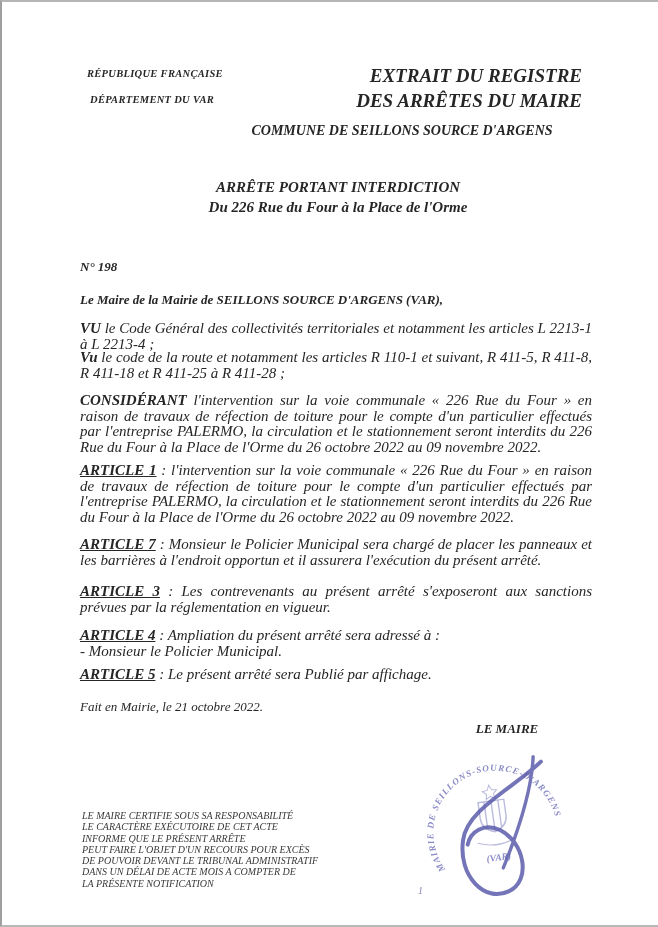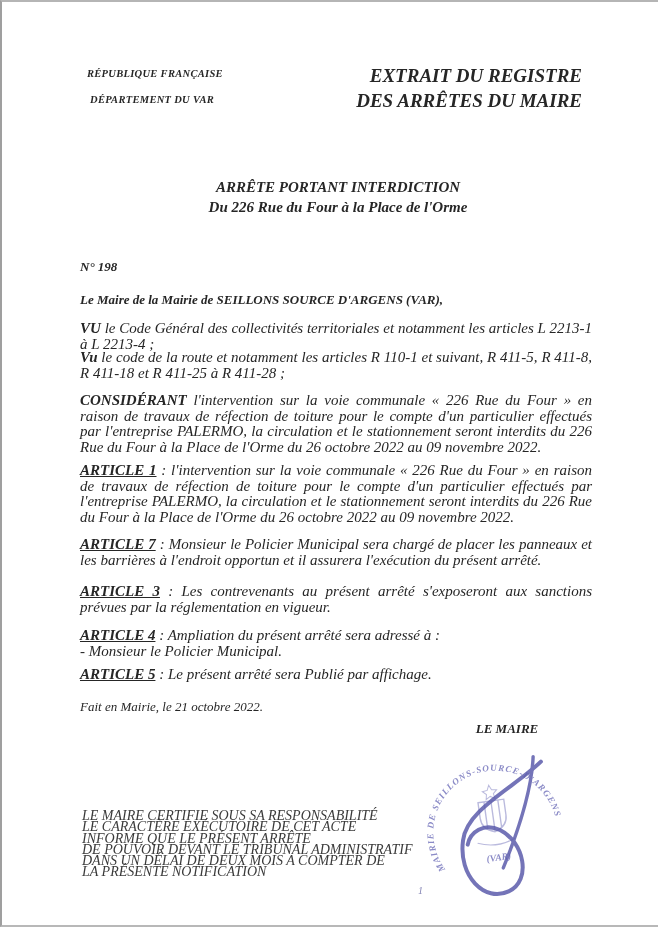--- a/index.html
+++ b/index.html
@@ -12,36 +12,37 @@
   .abs{position:absolute;}
   .b{font-weight:bold;}
   .u{text-decoration:underline;}
   .small-hdr{font-size:10.5px;font-weight:bold;letter-spacing:.3px;white-space:nowrap;}
   .big-hdr{font-size:19px;font-weight:bold;line-height:25px;text-align:right;}
   .commune{font-size:14px;font-weight:bold;text-align:center;white-space:nowrap;}
   .title{font-size:15px;font-weight:bold;line-height:20px;text-align:center;}
   .para{font-size:15px;line-height:15.6px;text-align:justify;width:512px;}
   .line{font-size:13px;white-space:nowrap;}
   .sig{font-size:13px;font-weight:bold;line-height:16px;text-align:center;}
-  .foot{font-size:14px;line-height:11.3px;color:#3a3a3a;white-space:nowrap;}
+  .foot{font-size:10px;line-height:11.3px;color:#3a3a3a;white-space:nowrap;}
   .pagenum{font-size:10px;color:#8585b5;}
   .stampwrap{transform:rotate(-8deg);opacity:.88;}
 </style>
 </head>
 <body>
 
 <div class="page">
 
   <div class="abs small-hdr" style="left:85px;top:66px;">RÉPUBLIQUE FRANÇAISE</div>
   <div class="abs small-hdr" style="left:88px;top:92px;">DÉPARTEMENT DU VAR</div>
 
   <div class="abs big-hdr" style="left:235px;top:61px;width:345px;">
     <div>EXTRAIT DU REGISTRE</div>
     <div>DES ARRÊTES DU MAIRE</div>
   </div>
+  <div class="abs commune" style="left:229px;top:121px;width:342px;">COMMUNE DE SEILLONS SOURCE D'ARGENS</div>
 
   <div class="abs title" style="left:36px;top:175px;width:600px;">
     <div>ARRÊTE PORTANT INTERDICTION</div>
     <div>Du 226 Rue du Four à la Place de l'Orme</div>
   </div>
 
   <div class="abs line b" style="left:78px;top:257px;">N° 198</div>
   <div class="abs line b" style="left:78px;top:290px;">Le Maire de la Mairie de SEILLONS SOURCE D'ARGENS (VAR),</div>
 
   <div class="abs para" style="left:78px;top:319px;">
@@ -108,20 +109,21 @@
         <path d="M 150 18 C 120 40, 70 55, 62 85 C 52 120, 75 150, 100 142 C 125 134, 122 95, 100 80 C 85 70, 70 78, 66 90"></path>
         <path d="M 143 12 C 138 40, 120 80, 98 118" stroke-width="3.4"></path>
       </g>
     </svg>
   </div>
 
   <div class="abs foot" style="left:80px;top:808px;">
     <div>LE MAIRE CERTIFIE SOUS SA RESPONSABILITÉ</div>
     <div>LE CARACTÈRE EXÉCUTOIRE DE CET ACTE</div>
     <div>INFORME QUE LE PRÉSENT ARRÊTE</div>
+    <div>PEUT FAIRE L'OBJET D'UN RECOURS POUR EXCÈS</div>
     <div>DE POUVOIR DEVANT LE TRIBUNAL ADMINISTRATIF</div>
-    <div>DANS UN DÉLAI DE DEUX MOIS A COMPTER DE</div>
+    <div>DANS UN DÉLAI DE ACTE MOIS A COMPTER DE</div>
     <div>LA PRÉSENTE NOTIFICATION</div>
   </div>
 
   <div class="abs pagenum" style="left:416px;top:883px;">1</div>
 
 </div>
 
 </body></html>

